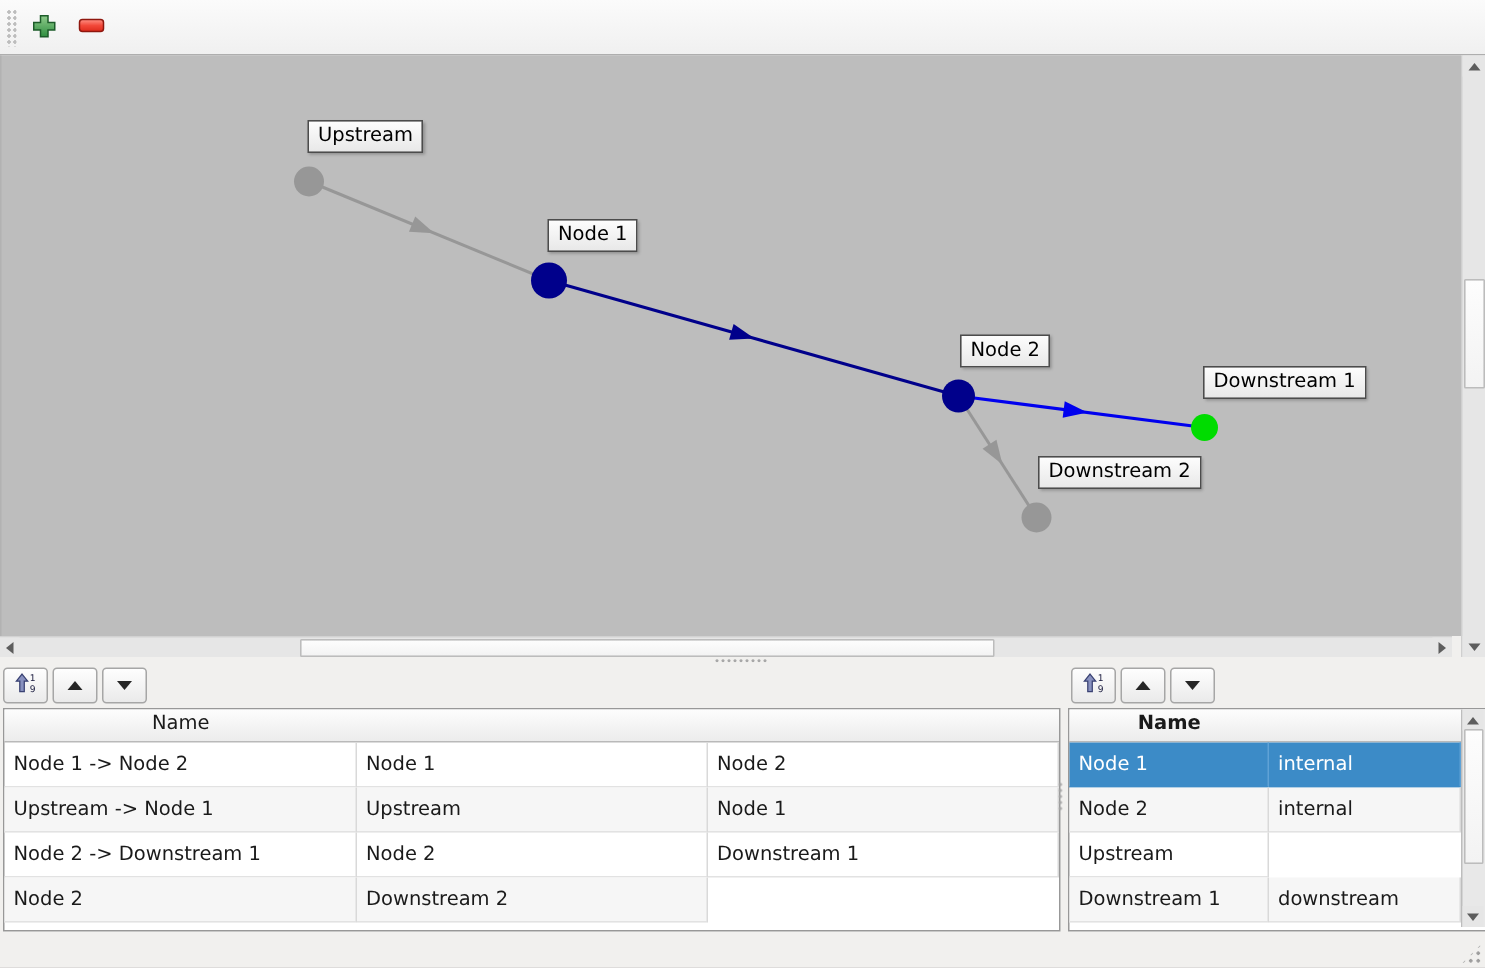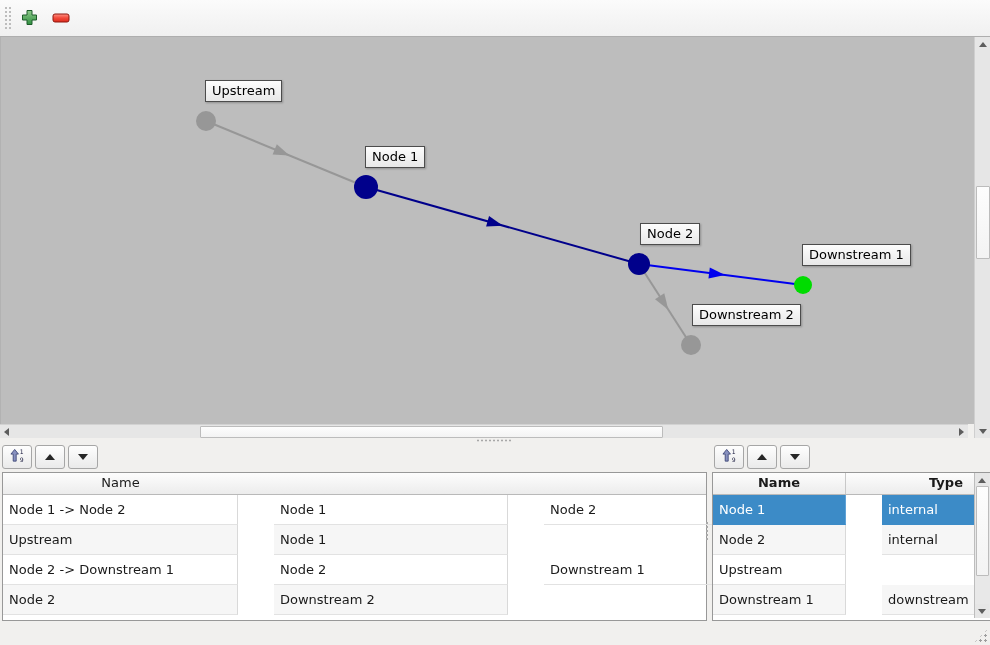--- a/index.html
+++ b/index.html
@@ -54,21 +54,21 @@
   .bottom{position:absolute;top:443px;left:0;width:990px;height:202px;background:#f1f0ee;}
   .mini-btn{position:absolute;top:2px;width:28px;height:22px;border:1px solid #a6a6a6;border-radius:3px;
     background:linear-gradient(#fefefe,#eaeaea);display:flex;align-items:center;justify-content:center;}
   .tri-s{width:0;height:0;}
   .tri-s.up{border-left:5px solid transparent;border-right:5px solid transparent;border-bottom:6px solid #262626;}
   .tri-s.down{border-left:5px solid transparent;border-right:5px solid transparent;border-top:6px solid #262626;}
   
   .table{position:absolute;top:29px;height:147px;background:#ffffff;border:1px solid #989898;}
   .left-table{left:2px;width:703px;}
   .right-table{left:712px;width:277px;}
-  .thead,.trow{display:grid;gap:36px;}
+  .thead,.trow{display:grid;}
   .left-table .thead,.left-table .trow{grid-template-columns:235px 234px 234px;}
   .right-table .thead,.right-table .trow{grid-template-columns:133px 128px;}
   .thead{height:21px;background:linear-gradient(#fdfdfd,#ececec);border-bottom:1px solid #b9b9b9;}
   .th{text-align:center;line-height:20px;border-right:1px solid #c8c8c8;overflow:hidden;}
   .th:last-child{border-right:none;}
   .right-table .th{font-weight:bold;}
   .trow{height:30px;}
   .td{line-height:29px;padding-left:6px;border-right:1px solid #d9d9d9;
     border-bottom:1px solid #e2e2e2;overflow:hidden;white-space:nowrap;}
   .trow:nth-child(even) .td{background:#f6f6f6;}
@@ -204,41 +204,41 @@
     <div class="thead">
         <div class="th">Name</div>
       </div>
     <div class="tbody">
         <div class="trow">
           <div class="td">Node 1 -&gt; Node 2</div>
           <div class="td">Node 1</div>
           <div class="td">Node 2</div>
         </div>
         <div class="trow">
+          <div class="td">Upstream -&gt; Node 1</div>
           <div class="td">Upstream</div>
           <div class="td">Node 1</div>
         </div>
         <div class="trow">
           <div class="td">Node 2 -&gt; Downstream 1</div>
           <div class="td">Node 2</div>
           <div class="td">Downstream 1</div>
         </div>
         <div class="trow">
           <div class="td">Node 2</div>
           <div class="td">Downstream 2</div>
         </div>
       </div>
   </div>
 
   <div class="split-v-dots"></div>
 
   <div class="table right-table">
     <div class="thead">
         <div class="th">Name</div>
-        <div class="th">Type</div>
       </div>
     <div class="tbody">
         <div class="trow selected">
           <div class="td">Node 1</div>
           <div class="td">internal</div>
         </div>
         <div class="trow">
           <div class="td">Node 2</div>
           <div class="td">internal</div>
         </div>

